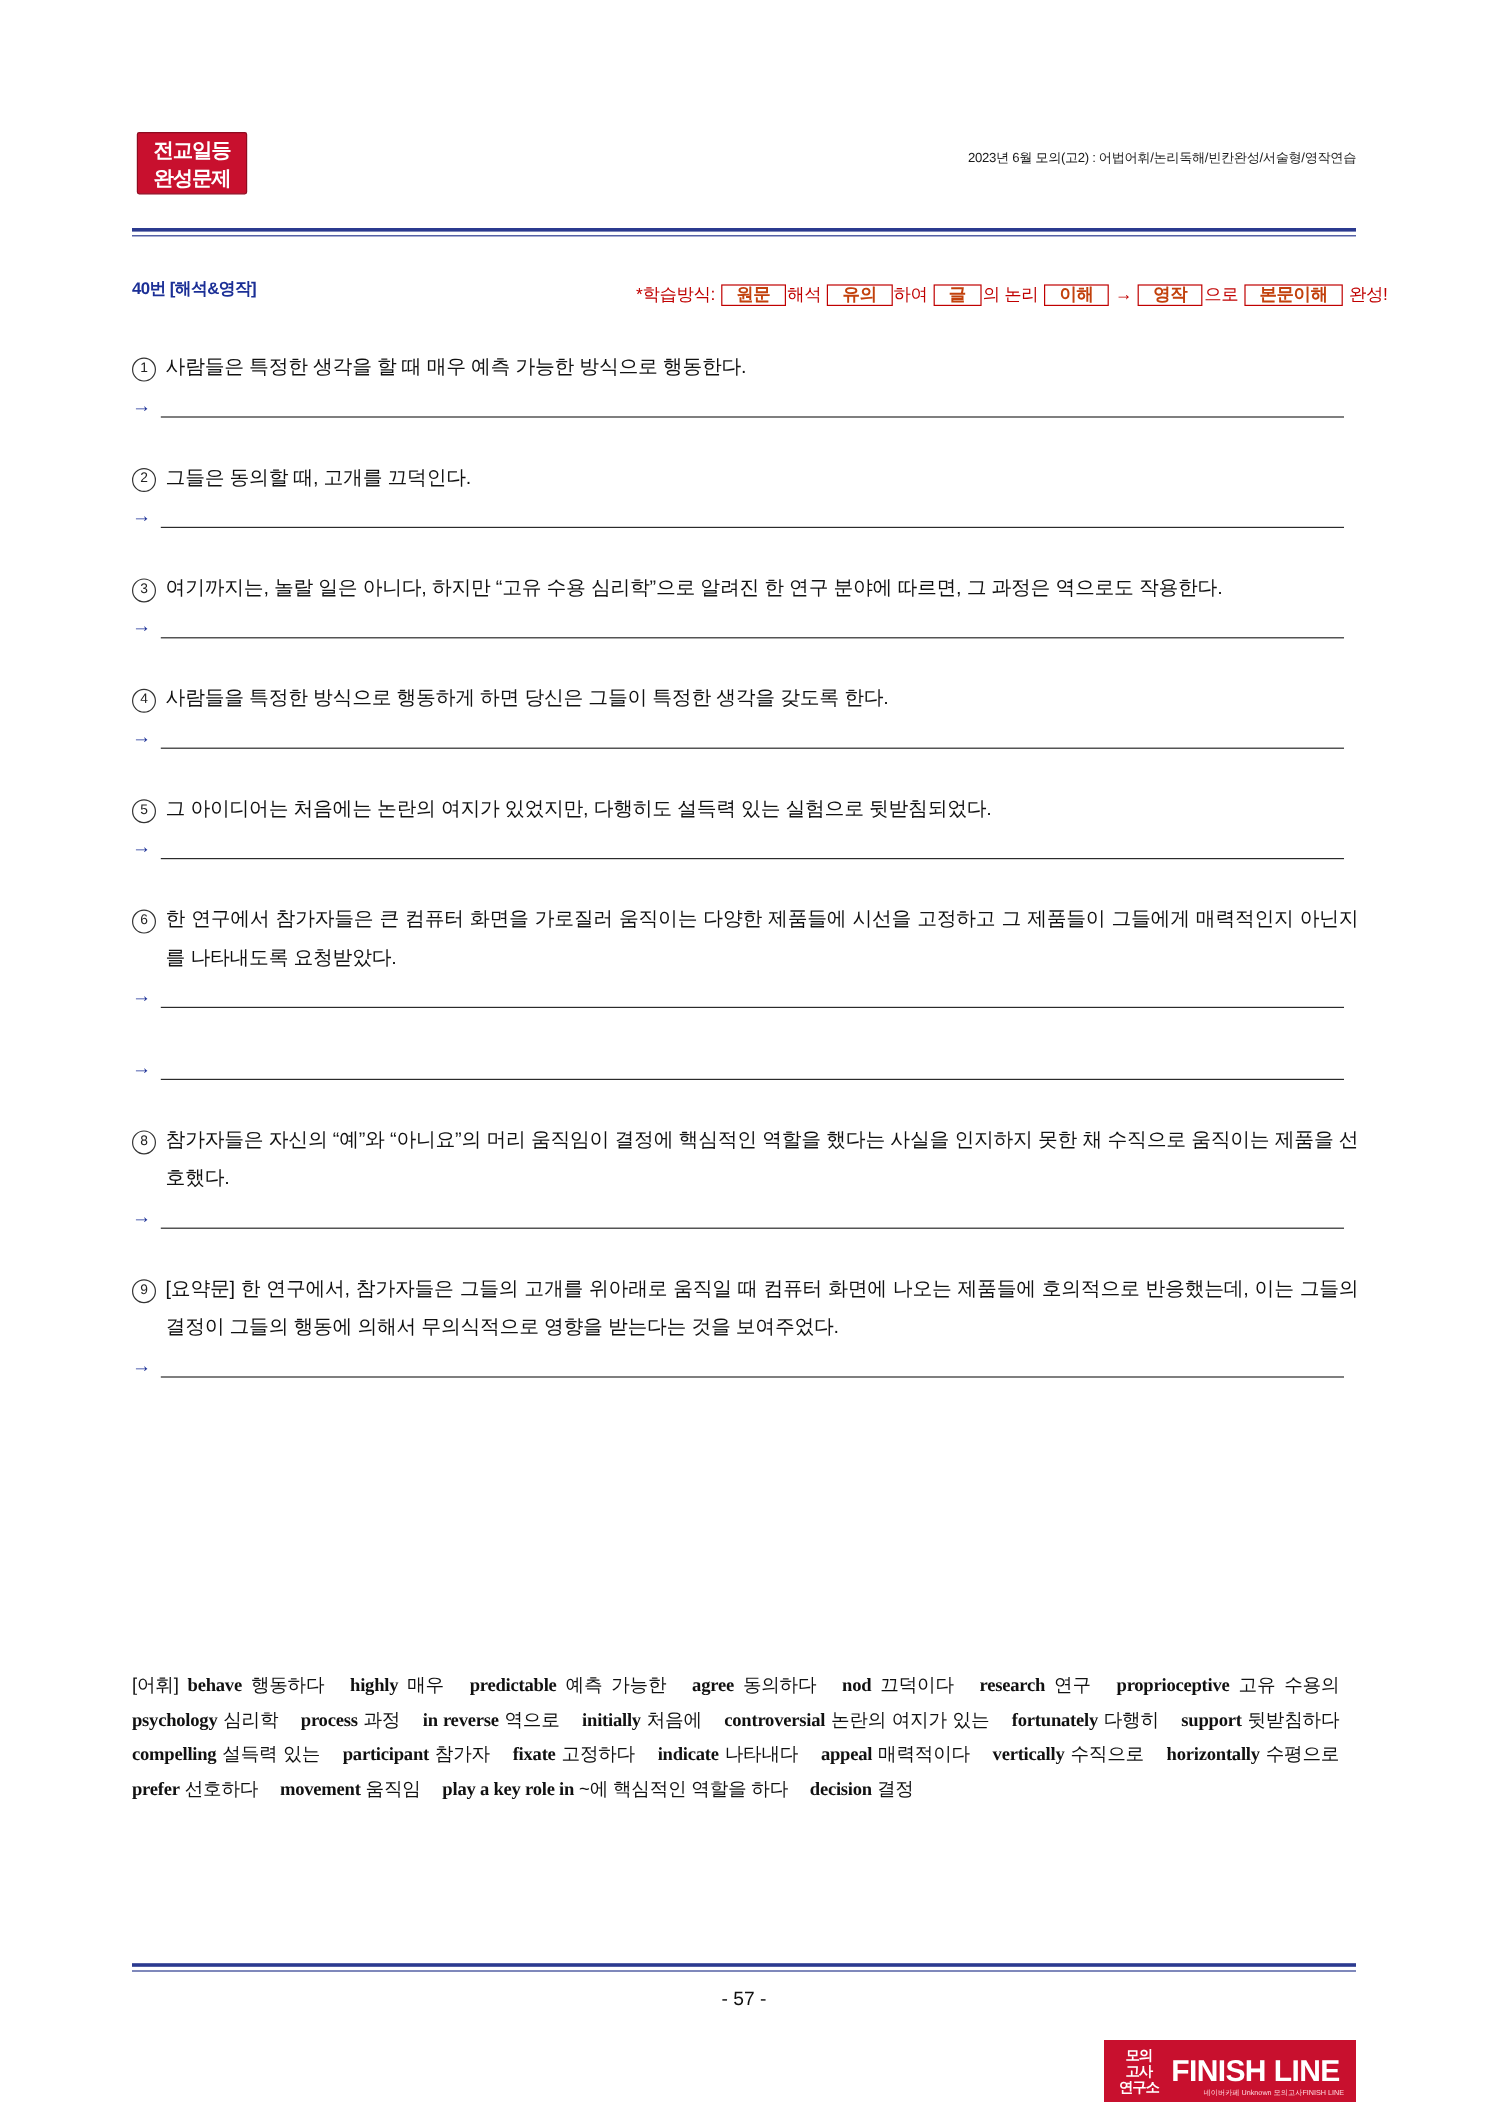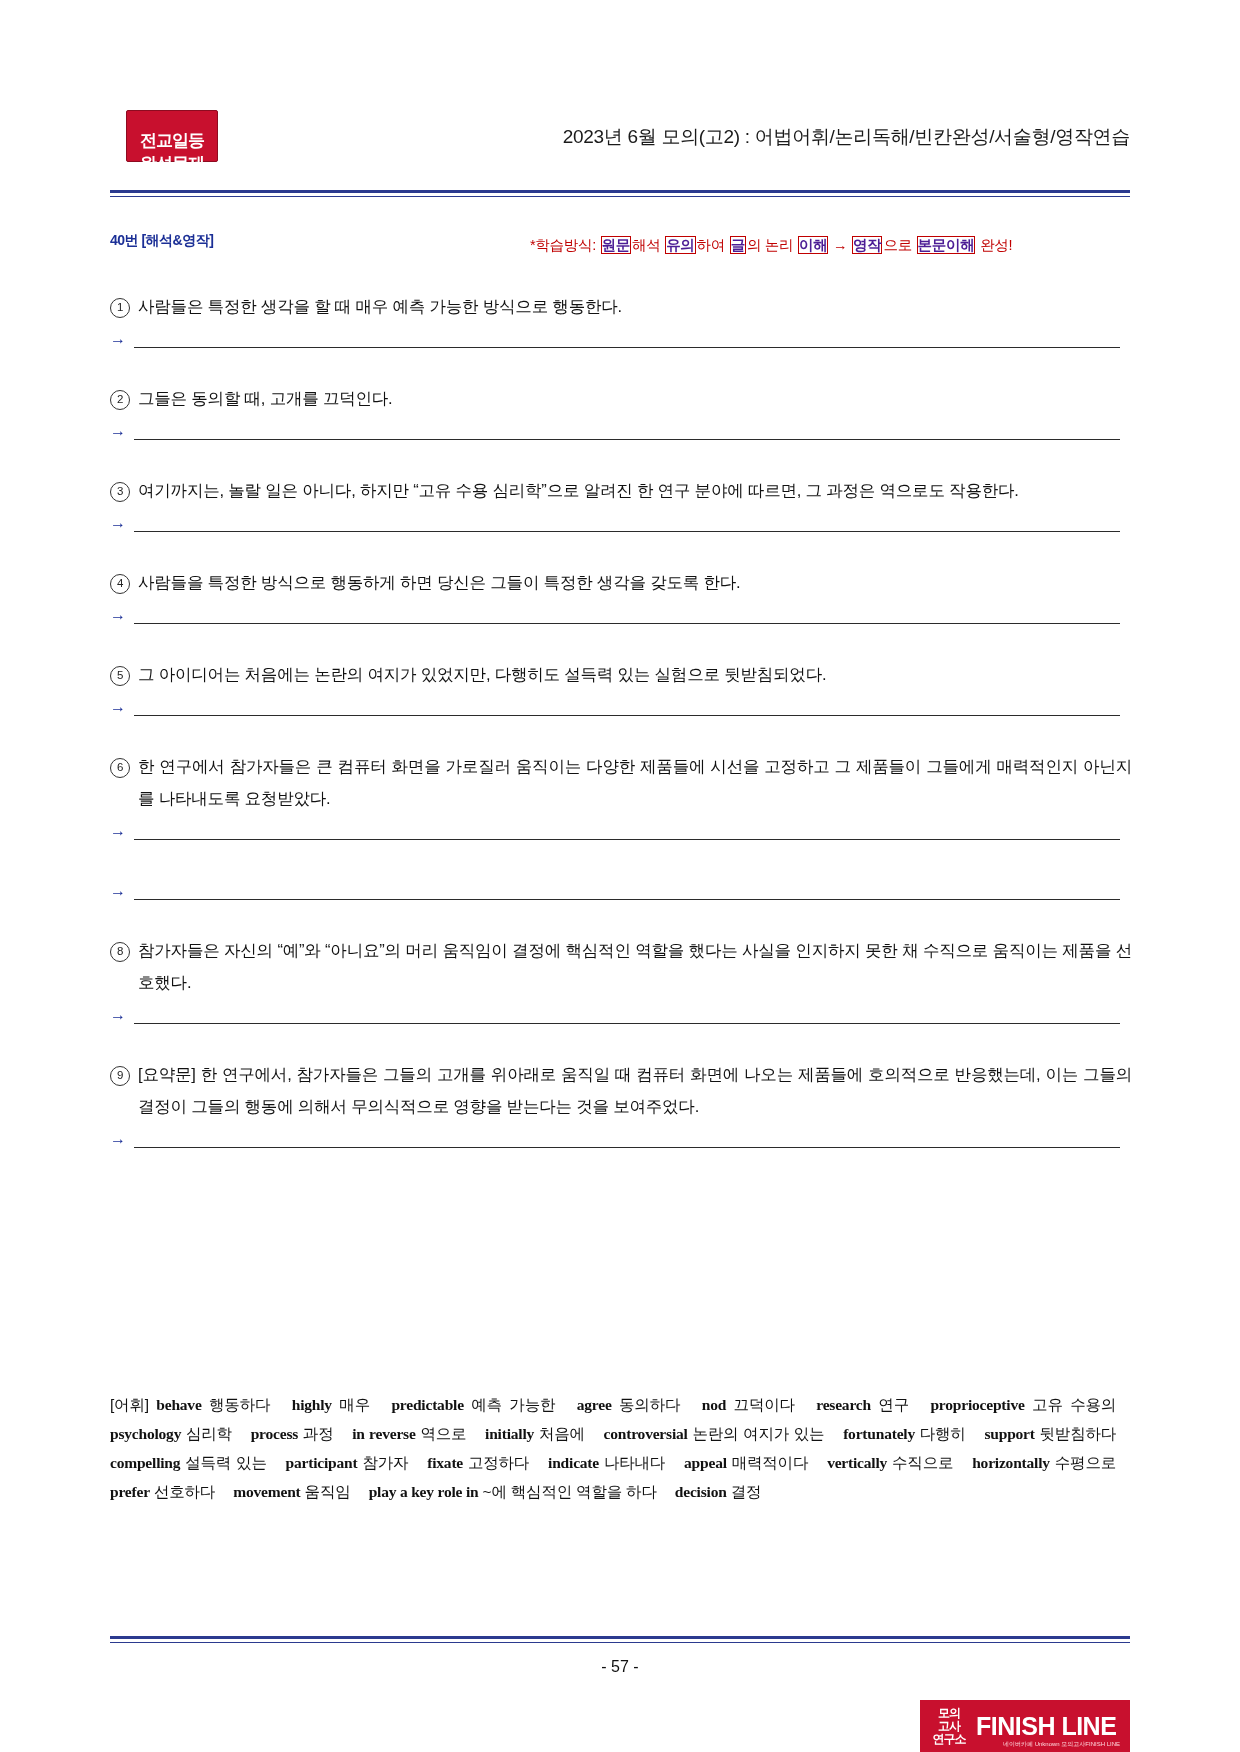--- a/index.html
+++ b/index.html
@@ -21,42 +21,42 @@
   
   .header {
     position: absolute;
     left: 110px;
     top: 100px;
     width: 1020px;
     height: 72px;
   }
   .logo-badge {
     position: absolute;
-    left: 16px;
+    left: 4px;
     top: 10px;
     width: 92px;
     height: 52px;
     background: #c8102e;
     border: 1px solid #8d0b20;
     border-radius: 2px;
     color: #ffffff;
     font-weight: bold;
     font-size: 17px;
     line-height: 23px;
     text-align: center;
-    padding-top: 18px;
+    padding-top: 3px;
     box-sizing: border-box;
     letter-spacing: -1px;
   }
   .logo-badge span { display: block; }
   .header-title {
     position: absolute;
     right: 0;
     top: 24px;
-    font-size: 19px;
+    font-size: 11px;
     color: #1a1a1a;
     letter-spacing: -0.3px;
     white-space: nowrap;
   }
   .header-rule {
     position: absolute;
     left: 110px;
     top: 190px;
     width: 1020px;
     height: 0;
@@ -91,24 +91,24 @@
   .study-note {
     position: absolute;
     left: 420px;
     top: 4px;
     font-size: 14.5px;
     color: #1b2f96;
     white-space: nowrap;
     letter-spacing: -0.3px;
   }
   .study-note .hl {
-    color: #4c1d95;
+    color: #c2410c;
     font-weight: bold;
     border: 1px solid #c00000;
-    padding: 0 0;
+    padding: 0 12px;
     margin: 0 1px;
     text-align: center;
   }
   .study-note .plain-red { color: #c00000; }
 
   
   .items {
     position: absolute;
     left: 110px;
     top: 290px;

